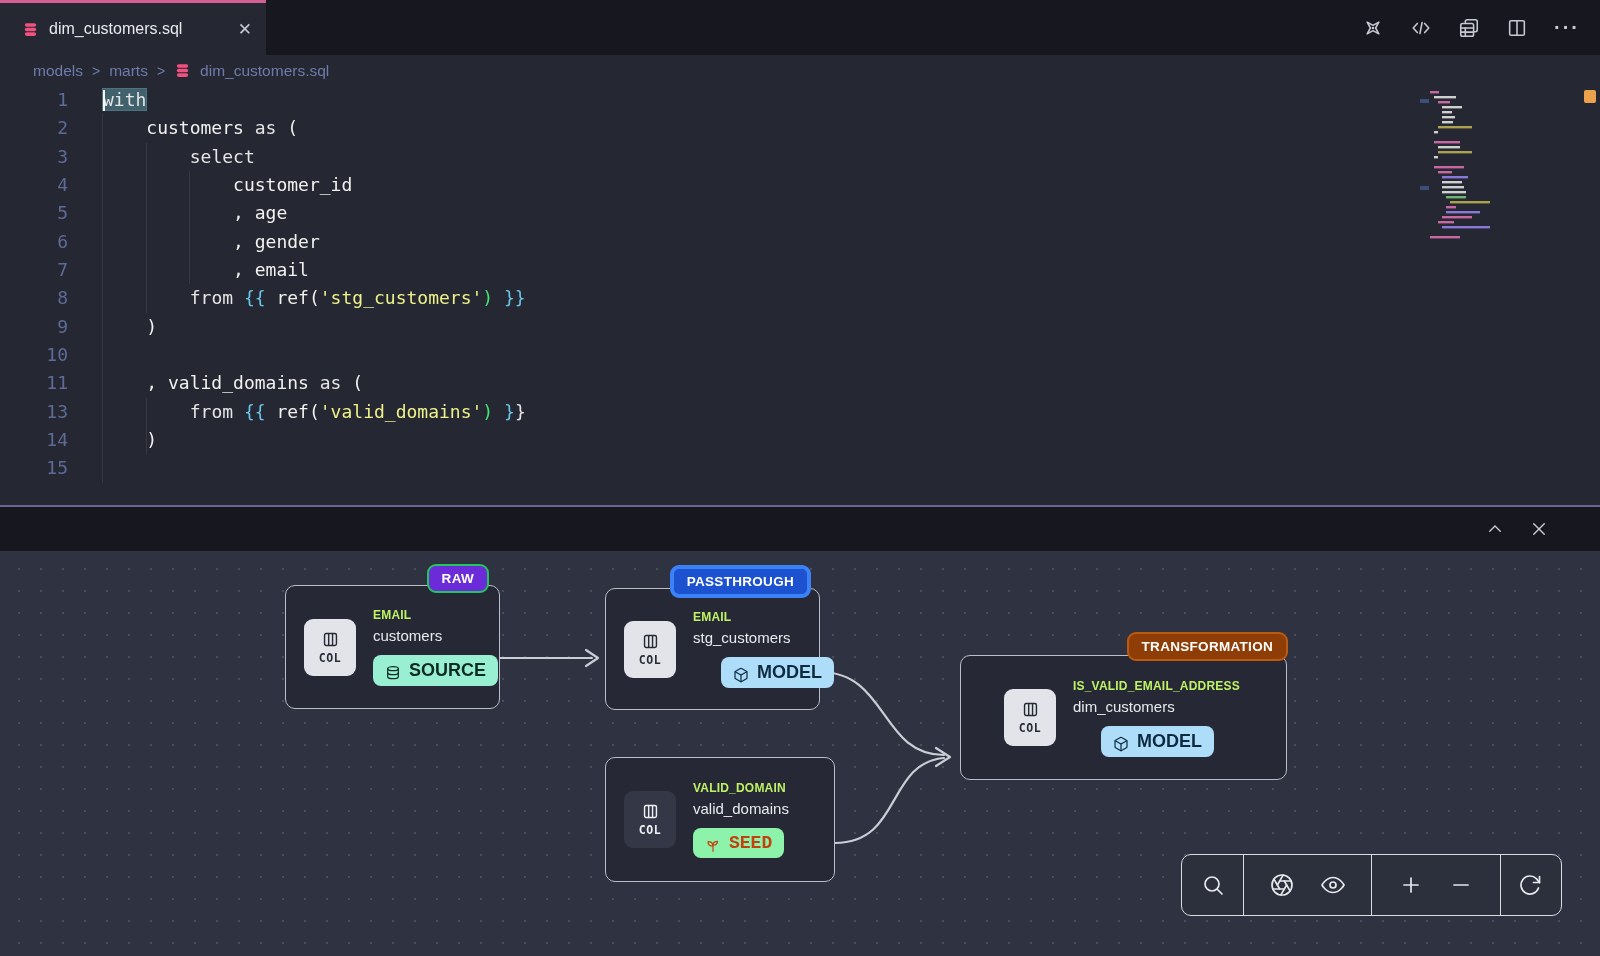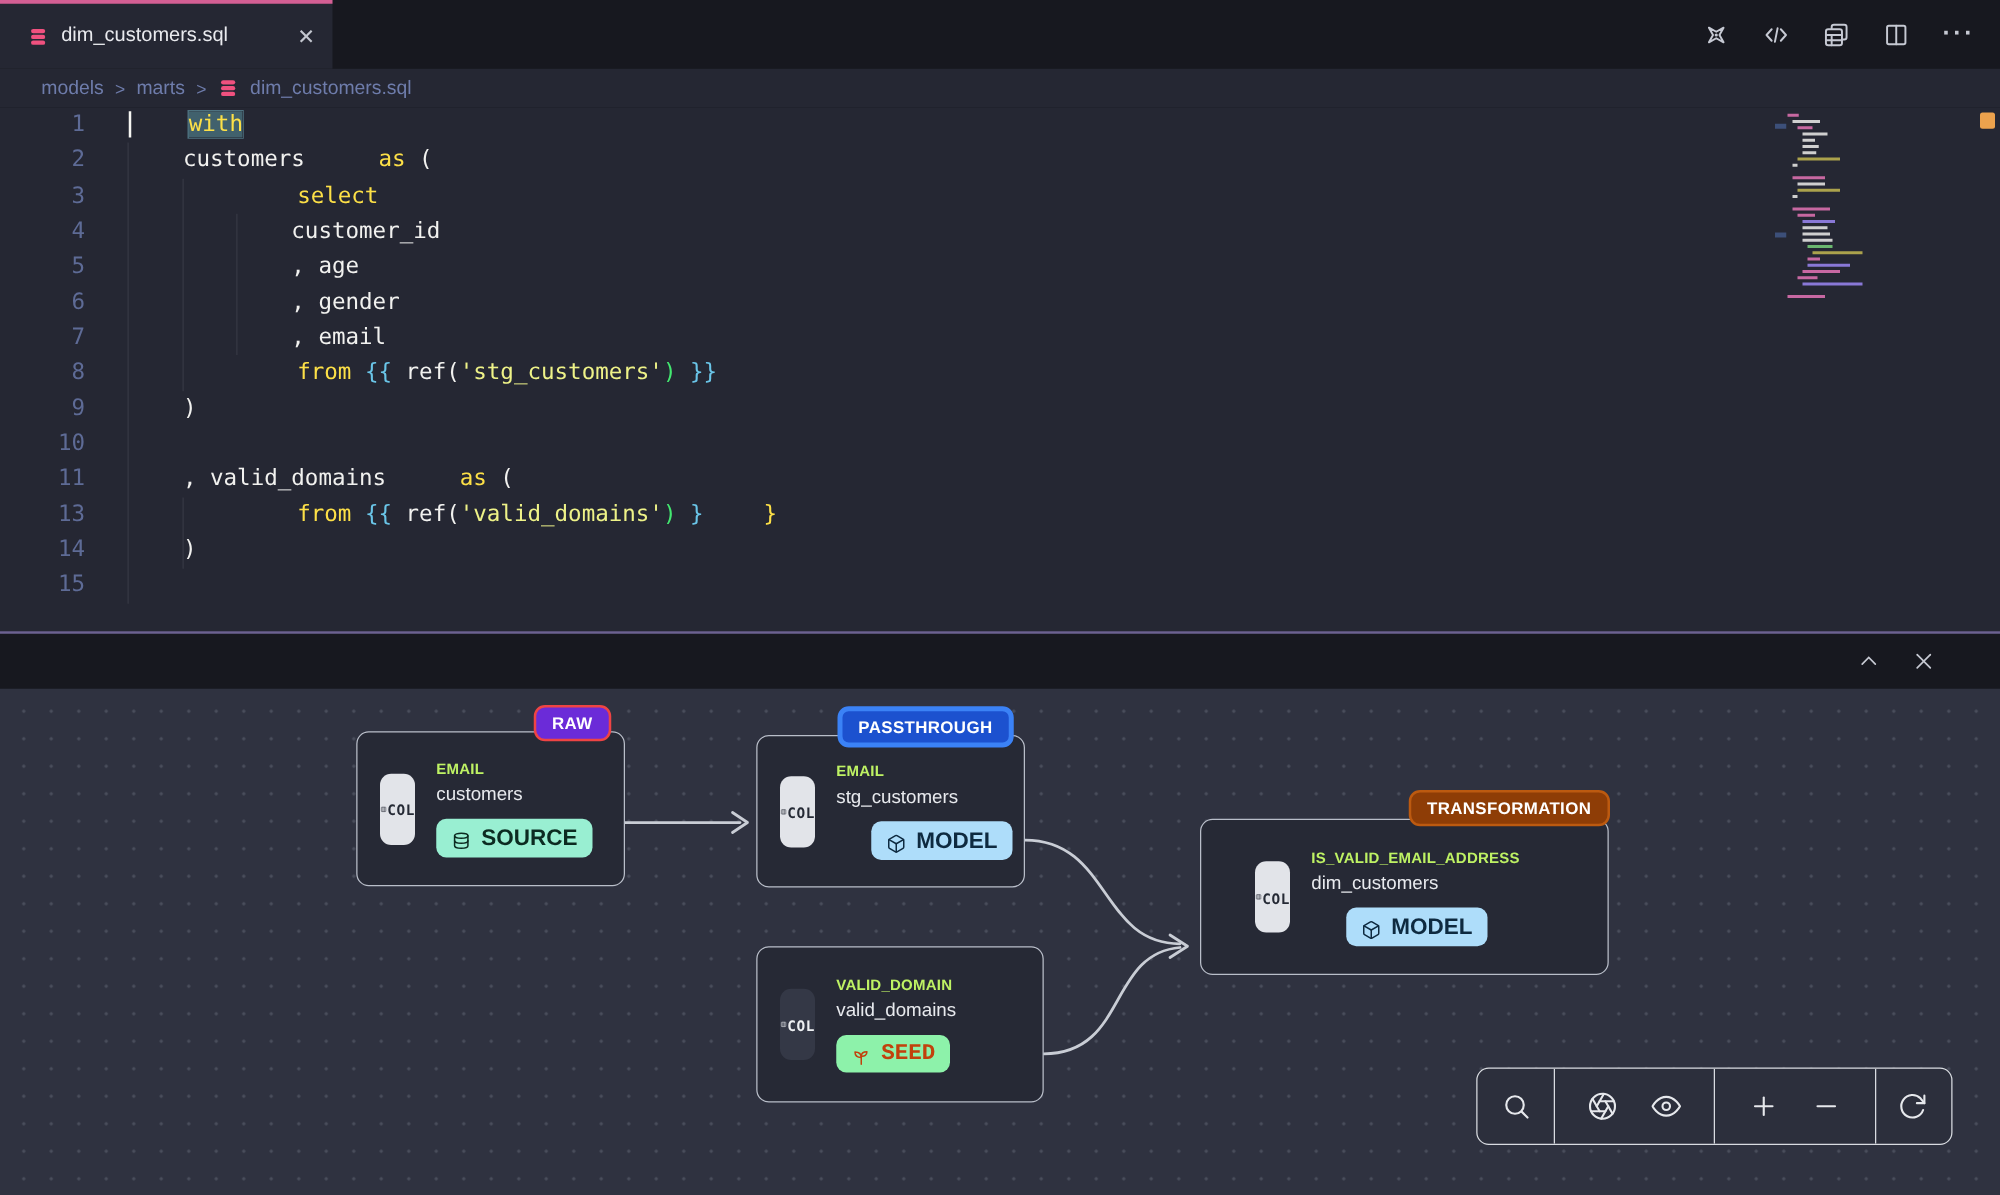--- a/index.html
+++ b/index.html
@@ -23,21 +23,21 @@
                 display:flex; align-items:center; padding-left:33px; gap:9px; color:#6e7cab; font-size:15.5px; }
   .crumb-sep { font-size:14px; color:#6e7cab; }
   .db-icon-sm svg { width:17px; height:17px; display:block; }
 
   
   .editor { position:absolute; top:86px; left:0; width:1600px; height:419px; background:#252733;
             font-family:"DejaVu Sans Mono", monospace; font-size:18px; overflow:hidden; }
   .code-line { display:flex; height:28.35px; line-height:28.35px; white-space:pre; }
   .gutter { width:68px; text-align:right; color:#5e6b96; flex:none; }
   .code { padding-left:35px; color:#f1f1ef; position:relative; }
-  .tk-k { color:#fde047;margin-left:48px; }
+  .tk-k { color:#e5e5e5; }
   .tk-f { color:#f1f1ef; }
   .tk-c { color:#6ac5e8; }
   .tk-s { color:#eef288; }
   .tk-g { color:#43e770; }
   .sel { background:#41616d; box-shadow:0 0 0 1px #4e7280; }
   .cursor { display:inline-block; width:2px; height:21px; background:#f6f6f2; vertical-align:middle;
             position:relative; margin-right:-2px; top:-1px; }
   .guide { position:absolute; width:0; border-left:1px solid rgba(255,255,255,0.08); }
   .minimap { position:absolute; right:60px; top:3px; width:112px; height:170px; opacity:.95; }
   .scroll-mark { position:absolute; right:4px; top:4px; width:12px; height:13px; background:#eca24d; border-radius:2px; }
@@ -58,38 +58,38 @@
             background-color:#2f3240;
             background-image:radial-gradient(circle, #4a4e5c 1.2px, transparent 1.3px);
             background-size:22px 22px; background-position:8px 7px; }
   .edges { position:absolute; left:0; top:0; width:1600px; height:405px; }
 
   .node { position:absolute; background:#262935; border:1.5px solid #b9bec9; border-radius:10px;
           display:flex; align-items:center; padding:0 18px; gap:17px; }
   .node-text { display:flex; flex-direction:column; }
   .node-title { color:#bef264; font-size:12px; font-weight:600; letter-spacing:.2px; }
   .node-sub { color:#e8eaee; font-size:15px; margin-top:5px; }
-  .chip { width:28px; height:57px; border-radius:9px; display:flex; flex-direction:row;
+  .chip { width:52px; height:57px; border-radius:9px; display:flex; flex-direction:column;
           align-items:center; justify-content:center; flex:none; }
   .chip.light { background:#e2e4e9; color:#252a35; }
   .chip.dark  { background:#343846; color:#eef0f3; }
   .chip svg { width:19px; height:19px; stroke:currentColor; fill:none; stroke-width:1.8; }
   .chip-label { font-size:11.5px; font-weight:700; font-family:"DejaVu Sans Mono", monospace; letter-spacing:.5px; margin-top:2px; }
 
   .mat { display:inline-flex; align-items:flex-end; gap:8px; border-radius:8px; padding:5px 12px;
          font-size:18px; font-weight:700; margin-top:11px; width:fit-content; }
   .mat svg { width:16px; height:16px; stroke:currentColor; fill:none; stroke-width:1.8;
              stroke-linecap:round; stroke-linejoin:round; }
   .mat-source { background:#99efd2; color:#0c2b21; }
   .mat-model  { background:#aeddfa; color:#0e2a40;margin-left:28px; }
   .mat-seed   { background:#8df2aa; color:#c2410c;font-family:Liberation Mono, monospace; }
 
   .tag { position:absolute; border-radius:9px; padding:5px 13px; font-size:13.5px; font-weight:700;
          color:#ffffff; letter-spacing:.3px; white-space:nowrap; }
-  .tag-raw { background:#6b2bd8; border:2px solid #ef4444;margin-left:40px; }
+  .tag-raw { background:#6b2bd8; border:2px solid #22c55e;margin-left:40px; }
   .tag-passthrough { background:#1c51cf; border:4px solid #3b82f6; }
   .tag-transformation { background:#8e3d06; border:2px solid #bc5a10; }
 
   
   .ltoolbar { position:absolute; left:1181px; top:303px; width:381px; height:62px; background:#2c2f3c;
               border:1.5px solid #d9dce1; border-radius:10px; display:flex; overflow:hidden; }
   .tseg { display:flex; align-items:center; justify-content:space-evenly; border-right:1.5px solid #d9dce1; height:100%; }
   .tseg:last-child { border-right:none; }
   .tseg svg { width:24px; height:24px; stroke:#e6e8ec; stroke-width:1.7; fill:none;
               stroke-linecap:round; stroke-linejoin:round; cursor:pointer; }

